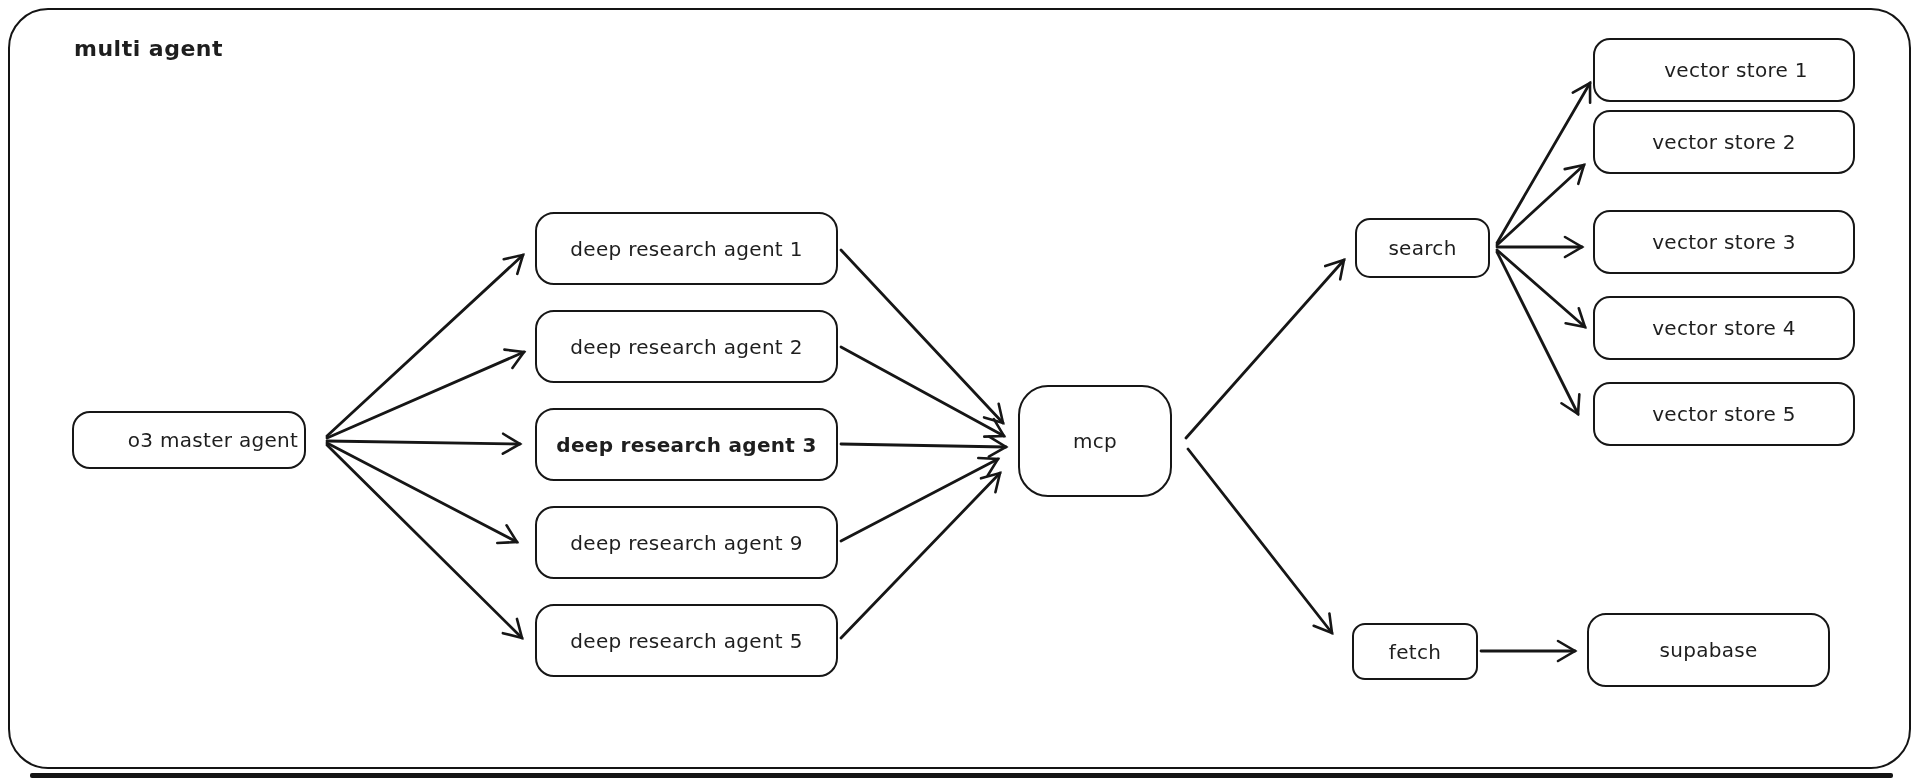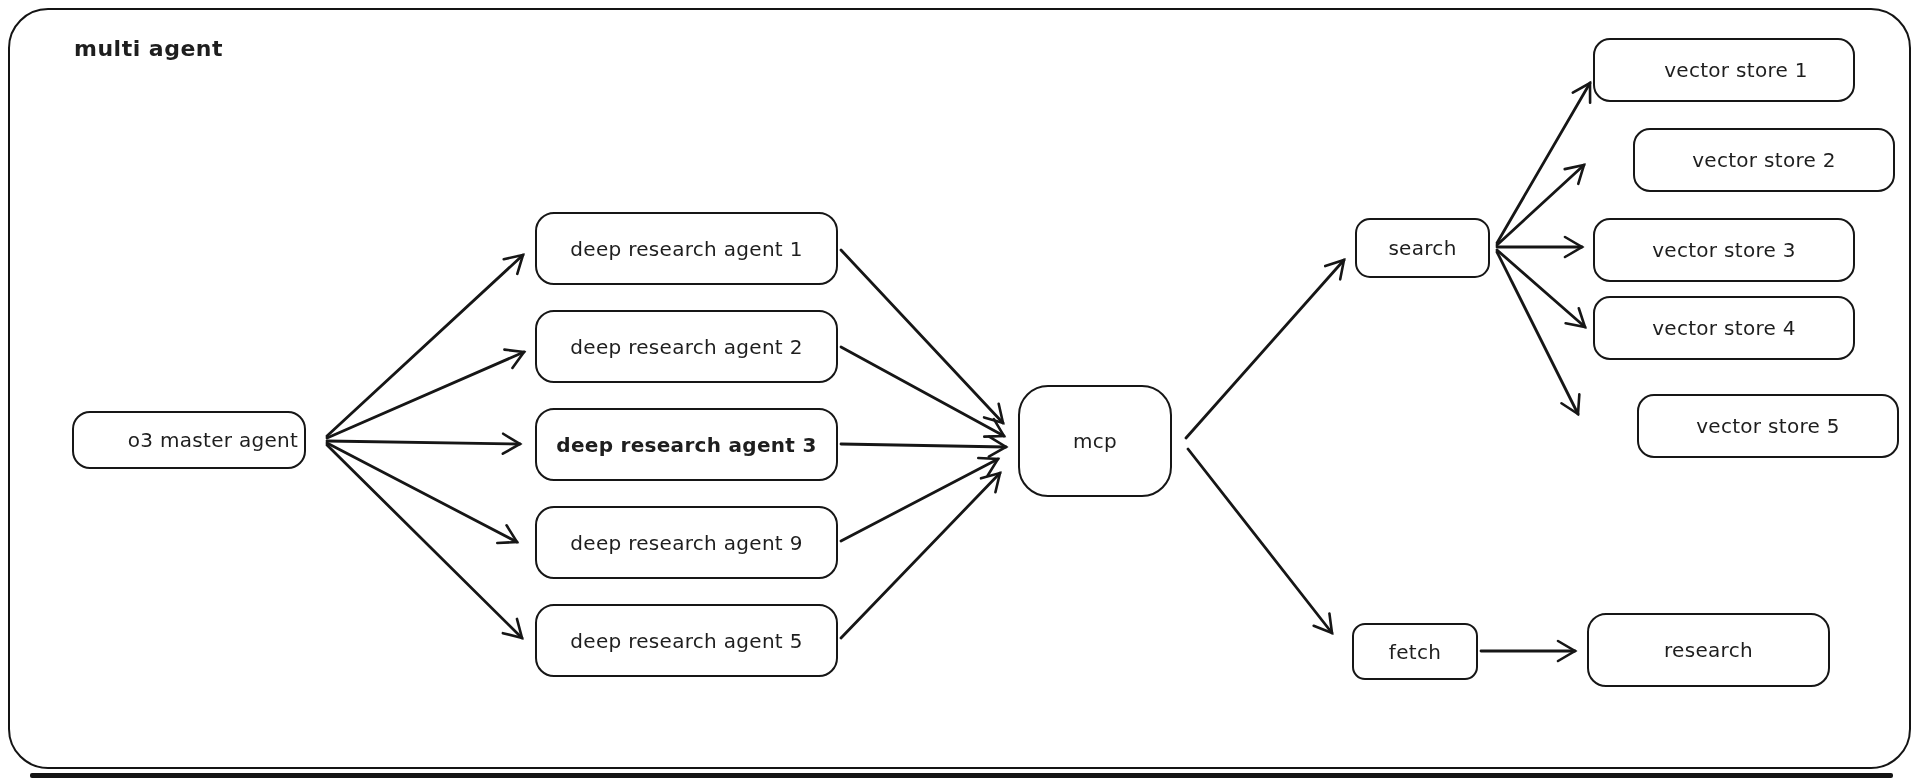--- a/index.html
+++ b/index.html
@@ -63,24 +63,24 @@
   
   .n-master   { left:  72px; top: 411px; width: 234px; height:  58px; border-radius: 18px; padding-left: 48px; }
   .n-agent1   { left: 535px; top: 212px; width: 303px; height:  73px; border-radius: 19px; }
   .n-agent2   { left: 535px; top: 310px; width: 303px; height:  73px; border-radius: 19px; }
   .n-agent3   { left: 535px; top: 408px; width: 303px; height:  73px; border-radius: 19px; font-weight: bold; }
   .n-agent4   { left: 535px; top: 506px; width: 303px; height:  73px; border-radius: 19px; }
   .n-agent5   { left: 535px; top: 604px; width: 303px; height:  73px; border-radius: 19px; }
   .n-mcp      { left: 1018px; top: 385px; width: 154px; height: 112px; border-radius: 30px; }
   .n-search   { left: 1355px; top: 218px; width: 135px; height:  60px; border-radius: 15px; }
   .n-store1   { left: 1593px; top:  38px; width: 262px; height:  64px; border-radius: 17px; padding-left: 24px; }
-  .n-store2   { left: 1593px; top: 128px; width: 262px; height:  64px; border-radius: 17px; margin-left: 40px; }
-  .n-store3   { left: 1593px; top: 218px; width: 262px; height:  64px; border-radius: 17px; }
+  .n-store2   { left: 1593px; top: 110px; width: 262px; height:  64px; border-radius: 17px; }
+  .n-store3   { left: 1593px; top: 210px; width: 262px; height:  64px; border-radius: 17px; }
   .n-store4   { left: 1593px; top: 296px; width: 262px; height:  64px; border-radius: 17px; }
-  .n-store5   { left: 1593px; top: 394px; width: 262px; height:  64px; border-radius: 17px; margin-left: 44px; }
+  .n-store5   { left: 1593px; top: 382px; width: 262px; height:  64px; border-radius: 17px; }
   .n-fetch    { left: 1352px; top: 623px; width: 126px; height:  57px; border-radius: 13px; }
   .n-supabase { left: 1587px; top: 613px; width: 243px; height:  74px; border-radius: 19px; }
 </style>
 </head>
 <body>
 
 <div class="stage">
 
   <div class="frame"></div>
   <div class="bottom-bar"></div>
@@ -127,15 +127,15 @@
   <div class="node n-agent4">deep research agent 9</div>
   <div class="node n-agent5">deep research agent 5</div>
   <div class="node n-mcp">mcp</div>
   <div class="node n-search">search</div>
   <div class="node n-store1">vector store 1</div>
   <div class="node n-store2">vector store 2</div>
   <div class="node n-store3">vector store 3</div>
   <div class="node n-store4">vector store 4</div>
   <div class="node n-store5">vector store 5</div>
   <div class="node n-fetch">fetch</div>
-  <div class="node n-supabase">research</div>
+  <div class="node n-supabase">supabase</div>
 
 </div>
 
 </body></html>

